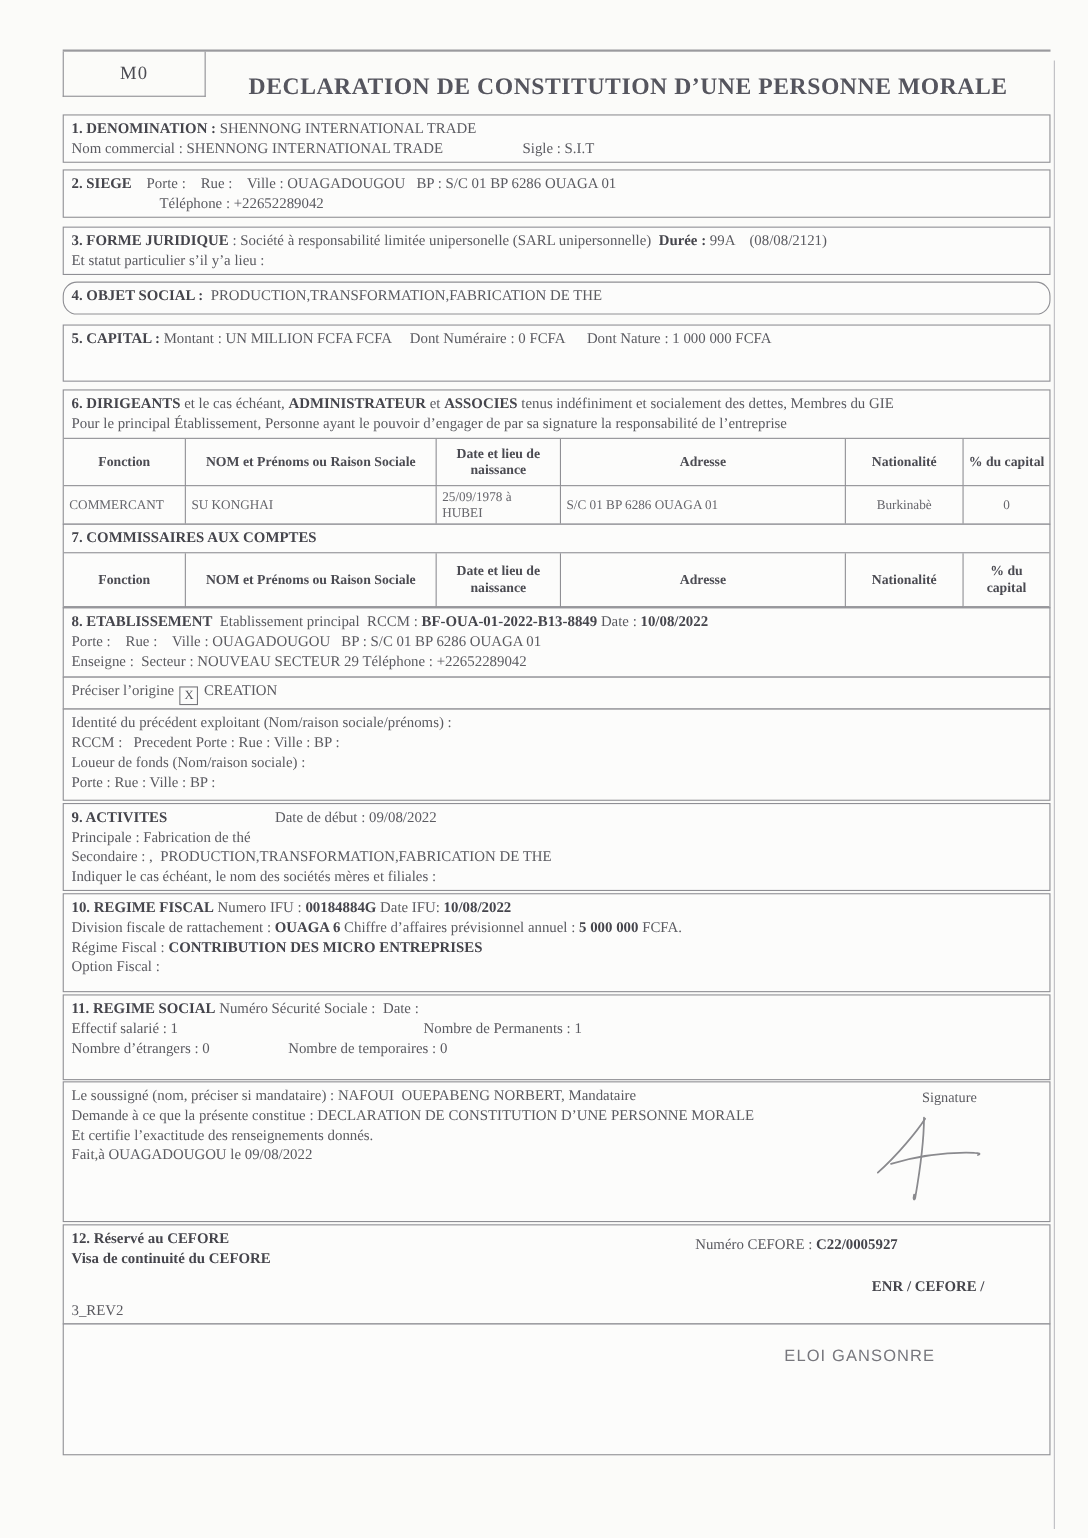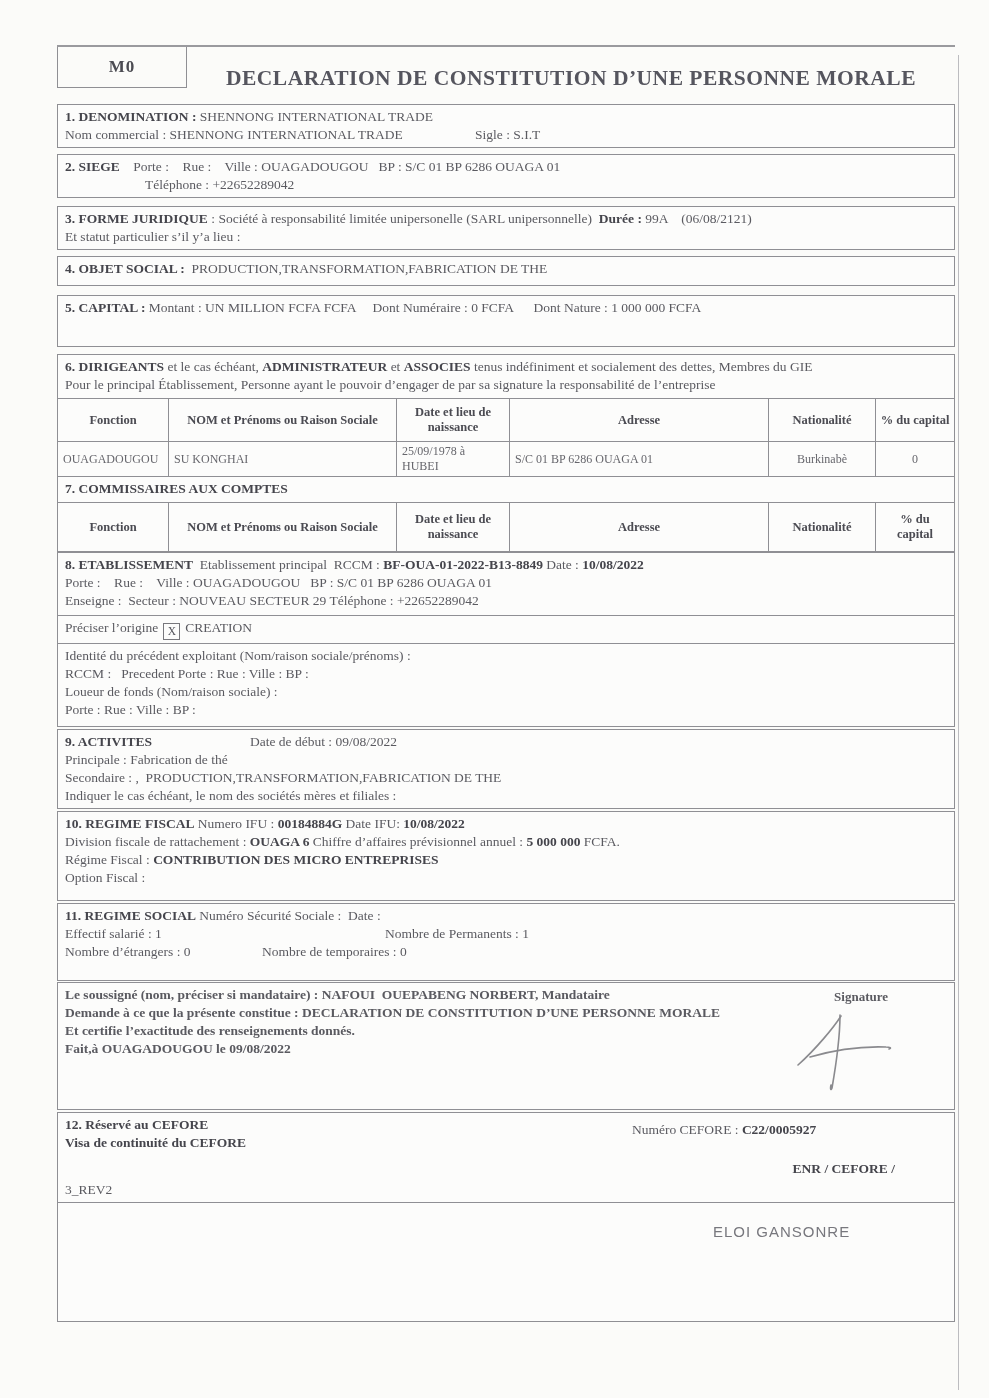--- a/index.html
+++ b/index.html
@@ -15,21 +15,21 @@
     position:absolute; left:958px; top:55px; width:1px; height:1335px;
     background:#bcbcc0;
   }
   .content { position:absolute; left:57px; top:45px; width:898px; }
 
   
   .hdr { border-top:2px solid #9a9a9e; display:flex; align-items:stretch; margin-bottom:13px; }
   .m0box {
     width:128px; height:40px; border:1px solid #8f8f94; border-top:none;
     display:flex; align-items:center; justify-content:center;
-    font-weight:bold; font-size:17px; color:#4b4b52; letter-spacing:1px;
+    font-weight:normal; font-size:17px; color:#4b4b52; letter-spacing:1px;
   }
   .ftitle {
     flex:1; display:flex; align-items:center; justify-content:center;
     font-weight:bold; font-size:21.5px; color:#55555e; letter-spacing:0.5px;
     padding-top:19px;
   }
 
   
   .box {
     box-sizing:border-box;
@@ -40,23 +40,23 @@
   .line { white-space:pre-wrap; font-size:13.5px; line-height:18px; }
   .b { font-weight:bold; color:#45454c; }
   .ind80 { padding-left:80px; }
   .col1 { display:inline-block; }
   .w410 { width:410px; } .w320 { width:320px; } .w197 { width:197px; } .w185 { width:185px; }
 
   .g6 { margin-top:6px; } .g8 { margin-top:8px; } .g9 { margin-top:9px; }
   .g7 { margin-top:7px; } .g2 { margin-top:2px; } .g1 { margin-top:1px; }
   .att { margin-top:-1px; }
 
-  .h44{min-height:44px;} .h43{min-height:43px;} .h30{min-height:30px;} .h52{min-height:52px;}
+  .h44{min-height:44px;} .h43{min-height:43px;} .h30{min-height:30px;border-radius:13px;} .h52{min-height:52px;}
   .h64{min-height:64px;} .h23{min-height:23px;} .h84{min-height:84px;} .h80{min-height:80px;}
-  .h90{min-height:90px;} .h78{min-height:78px;} .h128{min-height:128px;font-weight:bold;} .h120{min-height:120px;}
+  .h90{min-height:90px;} .h78{min-height:78px;} .h128{min-height:128px;} .h120{min-height:120px;}
 
   
   .tblwrap { margin:4px -7px -3px -7px; }
   .tbl { display:grid; grid-template-columns:111px 228px 113px 259px 107px 78px; border-top:1px solid #8f8f94; }
   .th, .td {
     border-right:1px solid #8f8f94;
     display:flex; align-items:center;
     font-size:12.5px; line-height:15px;
   }
   .th:nth-child(6n), .td:nth-child(6n) { border-right:none; }
@@ -114,21 +114,21 @@
     <div class="line"><span class="b">1. DENOMINATION :</span><span> SHENNONG INTERNATIONAL TRADE</span></div>
     <div class="line"><span class="col1 w410">Nom commercial : SHENNONG INTERNATIONAL TRADE</span><span>Sigle : S.I.T</span></div>
   </section>
 
   <section class="box h44 g6">
     <div class="line"><span class="b">2. SIEGE</span><span>    Porte :    Rue :    Ville : OUAGADOUGOU   BP : S/C 01 BP 6286 OUAGA 01</span></div>
     <div class="line ind80">Téléphone : +22652289042</div>
   </section>
 
   <section class="box h43 g8">
-    <div class="line"><span class="b">3. FORME JURIDIQUE</span><span> : Société à responsabilité limitée unipersonelle (SARL unipersonnelle)  </span><span class="b">Durée :</span><span> 99A    (06/08/2121)</span></div>
+    <div class="line"><span class="b">3. FORME JURIDIQUE</span><span> : Société à responsabilité limitée unipersonelle (SARL unipersonnelle)  </span><span class="b">Durée :</span><span> 99A    (08/08/2121)</span></div>
     <div class="line">Et statut particulier s’il y’a lieu :</div>
   </section>
 
   <section class="box h30 g6">
     <div class="line"><span class="b">4. OBJET SOCIAL :</span><span>  PRODUCTION,TRANSFORMATION,FABRICATION DE THE</span></div>
   </section>
 
   <section class="box h52 g9">
     <div class="line"><span class="b">5. CAPITAL :</span><span> Montant : UN MILLION FCFA FCFA     Dont Numéraire : 0 FCFA      Dont Nature : 1 000 000 FCFA</span></div>
   </section>
@@ -137,21 +137,21 @@
     <div class="line"><span class="b">6. DIRIGEANTS</span><span> et le cas échéant, </span><span class="b">ADMINISTRATEUR</span><span> et </span><span class="b">ASSOCIES</span><span> tenus indéfiniment et socialement des dettes, Membres du GIE</span></div>
     <div class="line">Pour le principal Établissement, Personne ayant le pouvoir d’engager de par sa signature la responsabilité de l’entreprise</div>
     <div class="tblwrap">
       <div class="tbl hh44">
         <div class="th">Fonction</div>
         <div class="th">NOM et Prénoms ou Raison Sociale</div>
         <div class="th">Date et lieu de naissance</div>
         <div class="th">Adresse</div>
         <div class="th">Nationalité</div>
         <div class="th nowrap">% du capital</div>
-        <div class="td">OUAGADOUGOU</div>
+        <div class="td">COMMERCANT</div>
         <div class="td">SU  KONGHAI</div>
         <div class="td">25/09/1978 à HUBEI</div>
         <div class="td">S/C 01 BP 6286 OUAGA 01</div>
         <div class="td c">Burkinabè</div>
         <div class="td c">0</div>
       </div>
     </div>
   </section>
 
   <section class="box att">

